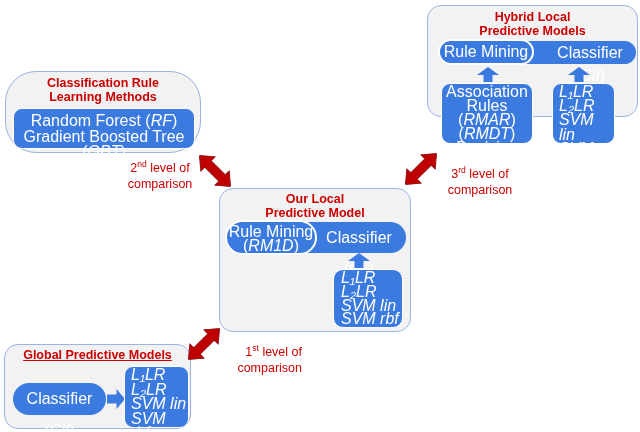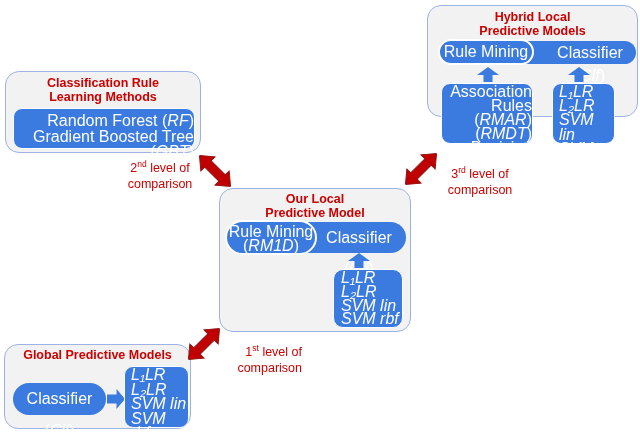--- a/index.html
+++ b/index.html
@@ -12,21 +12,21 @@
     border-radius:14px; box-sizing:border-box;
   }
   .title { position:absolute; left:0; right:0; color:#CC0000; font-weight:bold;
     font-size:12.5px; line-height:14px; text-align:center; }
   .bluebox {
     position:absolute; background:#3B7ADF; color:#ffffff; box-sizing:border-box;
     font-size:16px; text-align:center;
   }
   .pill { border-radius:999px; }
   .whiteline { border:2px solid #ffffff; }
-  .innerbox { border:1.5px solid #ffffff; border-radius:9px;text-align:right; }
+  .innerbox { border:1.5px solid #ffffff; border-radius:9px; }
   .it { font-style:italic; }
   .list { font-style:italic; text-align:left; }
   .redlabel { position:absolute; color:#CC0000; font-weight:normal; font-size:12.5px;
     line-height:16px; text-align:center; }
   .redlabel sup { font-size:8.5px; }
   .rarrow { position:absolute; width:44px; height:22px; }
   .barrow { position:absolute; }
   svg { display:block; }
 </style>
 </head>
@@ -62,21 +62,21 @@
       <div>Decision Tree</div>
     </div>
     <div class="bluebox innerbox list" style="left:124px; top:77px; width:63px; height:61px; line-height:14.2px; padding:1px 0 0 6px;">
       <div>L₁LR</div>
       <div>L₂LR</div>
       <div>SVM lin</div>
       <div>SVM rbf</div>
     </div>
   </div>
 
-  <div class="obox" style="left:5px; top:71px; width:196px; height:82px;">
+  <div class="obox" style="left:5px; top:71px; width:196px; height:82px;border-radius:31px;">
     <div class="title" style="top:4px;">
       <div>Classification Rule</div>
       <div>Learning Methods</div>
     </div>
     <div class="bluebox innerbox" style="left:7px; top:36px; width:182px; height:41px; line-height:15.5px; padding-top:4px;">
       <div><span>Random Forest (</span><span class="it">RF</span><span>)</span></div>
       <div><span>Gradient Boosted Tree (</span><span class="it">GBT</span><span>)</span></div>
     </div>
   </div>
 
@@ -99,21 +99,21 @@
     </div>
     <div class="bluebox innerbox list" style="left:113px; top:80px; width:70px; height:59px; line-height:13.8px; padding:1px 0 0 7px; border-radius:10px;">
       <div>L₁LR</div>
       <div>L₂LR</div>
       <div>SVM lin</div>
       <div>SVM rbf</div>
     </div>
   </div>
 
   <div class="obox" style="left:4px; top:344px; width:187px; height:85px;">
-    <div class="title" style="top:3px;">
+    <div class="title" style="top:3px;text-decoration:underline;">
       <div>Global Predictive Models</div>
     </div>
     <div class="bluebox pill" style="left:8px; top:38px; width:93px; height:32px; line-height:32px;">
       <span><span>Classifier (</span><span class="it">Clf</span><span>)</span></span>
     </div>
     <div class="barrow" style="left:102px; top:44px;">
       <svg width="18" height="20" viewBox="0 0 18 20">
           <polygon points="0,5.5 9.5,5.5 9.5,0 18,10 9.5,20 9.5,14.5 0,14.5" fill="#3B7ADF"></polygon>
         </svg>
     </div>

